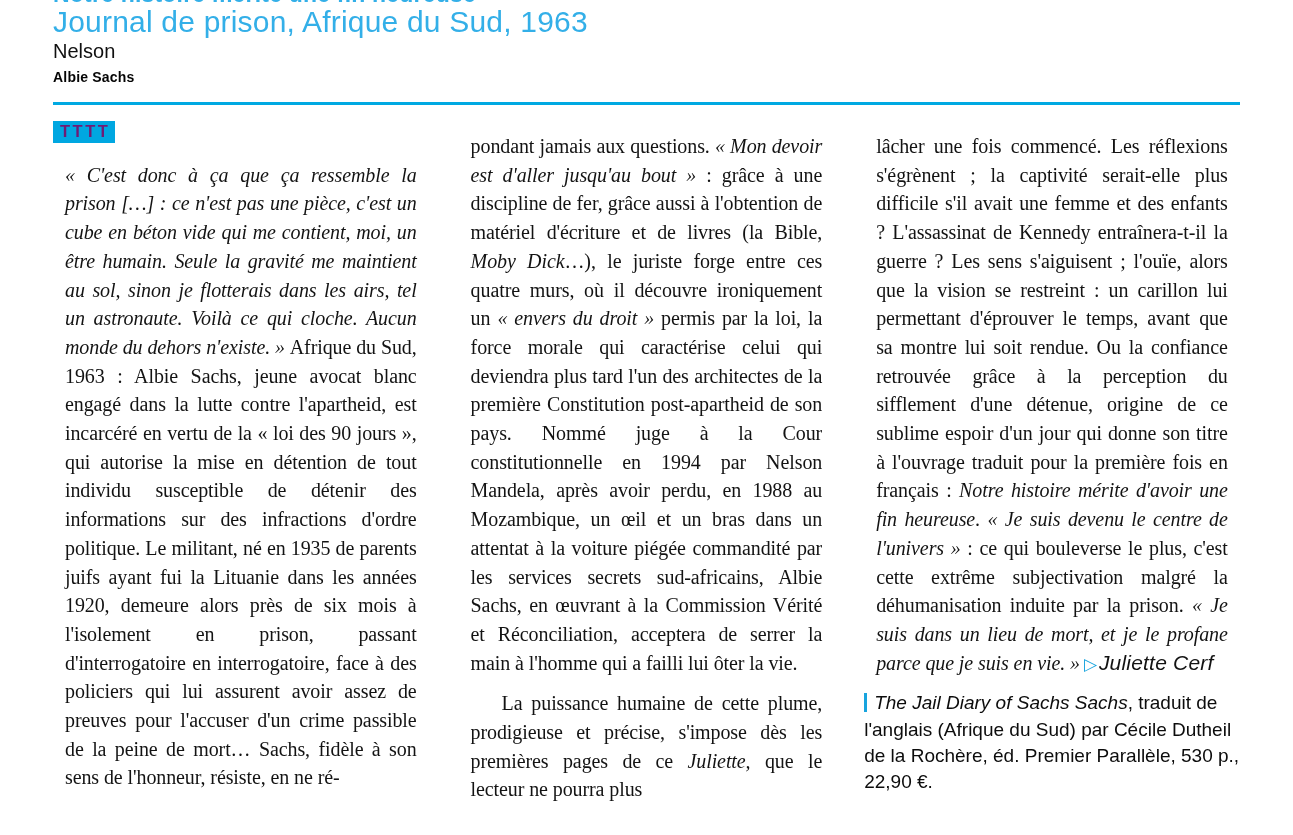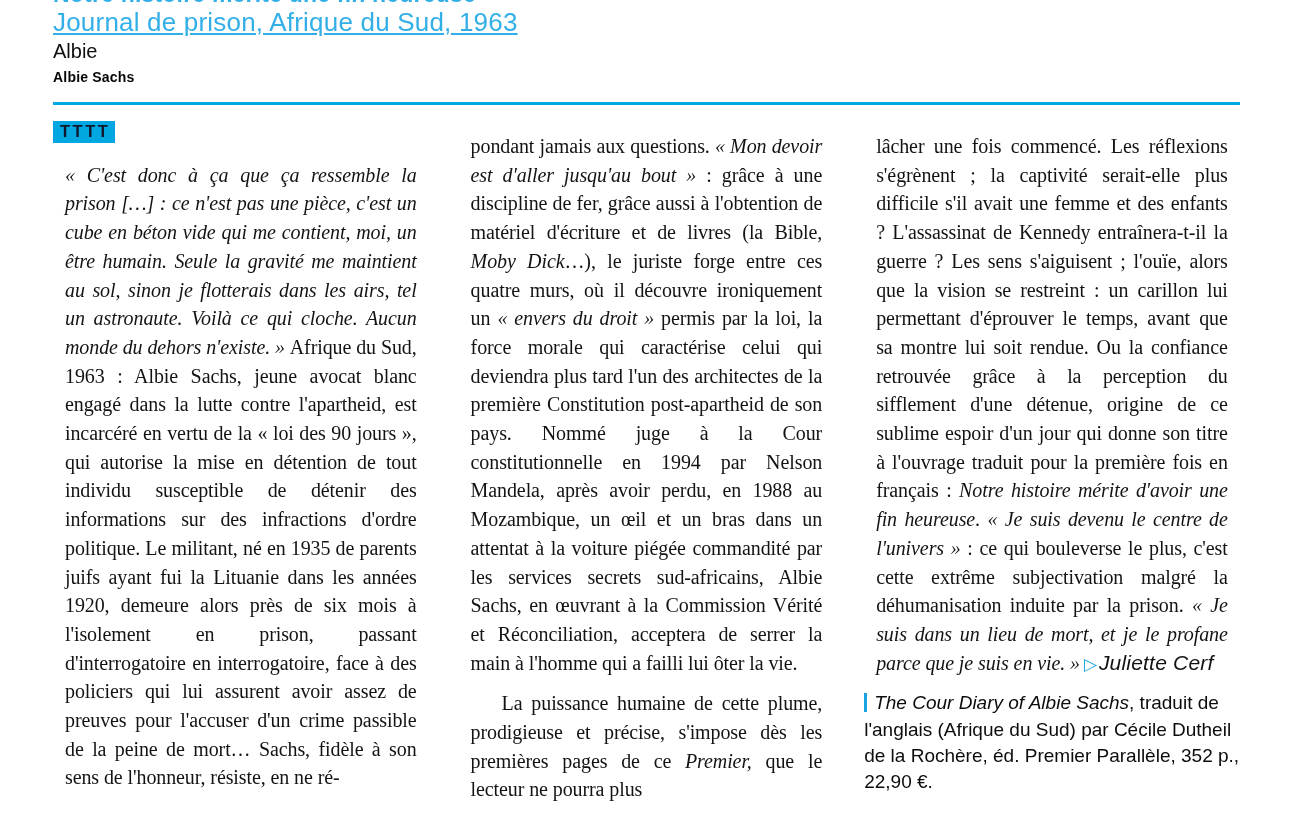--- a/index.html
+++ b/index.html
@@ -13,42 +13,42 @@
   }
   .header{position:absolute;left:53px;top:0;width:1187px;}
   .clip-title{height:8px;overflow:hidden;}
   .clip-inner{
     font-family:"Liberation Sans", sans-serif;
     font-weight:600;font-size:23px;line-height:26px;
     color:#33afe8;margin-top:-19px;letter-spacing:.2px;white-space:nowrap;
   }
   .subtitle{
     font-family:"Liberation Sans", sans-serif;
-    font-size:26px;line-height:26px;margin-top:1px;
-    color:#33afe8;letter-spacing:.2px;text-decoration:underline;
+    font-size:30px;line-height:26px;margin-top:1px;
+    color:#33afe8;letter-spacing:.2px;
   }
   .genre{
     font-family:"Liberation Sans", sans-serif;
     font-size:20px;line-height:24px;margin-top:4px;color:#101010;
   }
   .author{
     font-family:"Liberation Sans", sans-serif;
     font-size:14px;line-height:25px;margin-top:2px;
     font-weight:700;color:#050505;letter-spacing:.2px;
   }
   .rule{height:2.5px;background:#00a9e2;margin-top:12px;border:0;}
   .columns{
     position:absolute;left:53px;top:120px;width:1187px;
     display:flex;gap:30px;
   }
   .col{width:375.6px;flex:0 0 auto;}
   .badge-line{height:28.7px;}
   .rating-badge{
     display:inline-block;
-    background:#00a7e1;color:#0f172a;
+    background:#00a7e1;color:#701a75;
     font-family:"Liberation Sans", sans-serif;
     font-weight:700;font-size:16.5px;line-height:19px;
     padding:1px 5px 2px 7px;letter-spacing:2.5px;
     vertical-align:top;margin-top:1px;
   }
   .body-text{
     font-size:20px;line-height:28.7px;
     text-align:justify;text-align-last:left;
     letter-spacing:-0.1px;
     margin:12px;
@@ -78,38 +78,38 @@
 </head>
 <body>
 
 <div class="page">
 
   <div class="header">
     <div class="clip-title">
       <div class="clip-inner">Notre histoire mérite une fin heureuse</div>
     </div>
     <div class="subtitle">Journal de prison, Afrique du Sud, 1963</div>
-    <div class="genre">Albie</div>
+    <div class="genre">Nelson</div>
     <div class="author">Albie Sachs</div>
     <div class="rule"></div>
   </div>
 
   <div class="columns">
 
     <div class="col">
       <div class="badge-line">
         <span class="rating-badge">TTTT</span>
       </div>
       <p class="body-text"><span><span class="seg-i">« C'est donc à ça que ça ressemble la prison […] : ce n'est pas une pièce, c'est un cube en béton vide qui me contient, moi, un être humain. Seule la gravité me maintient au sol, sinon je flotterais dans les airs, tel un astronaute. Voilà ce qui cloche. Aucun monde du dehors n'existe. » </span><span>Afrique du Sud, 1963 : Albie Sachs, jeune avocat blanc engagé dans la lutte contre l'apartheid, est incarcéré en vertu de la « loi des 90 jours », qui autorise la mise en détention de tout individu susceptible de détenir des informations sur des infractions d'ordre politique. Le militant, né en 1935 de parents juifs ayant fui la Lituanie dans les années 1920, demeure alors près de six mois à l'isolement en prison, passant d'interrogatoire en interrogatoire, face à des policiers qui lui assurent avoir assez de preuves pour l'accuser d'un crime passible de la peine de mort… Sachs, fidèle à son sens de l'honneur, résiste, en ne ré-</span></span></p>
     </div>
 
     <div class="col">
       <p class="body-text"><span><span>pondant jamais aux questions. </span><span class="seg-i">« Mon devoir est d'aller jusqu'au bout »</span><span> : grâce à une discipline de fer, grâce aussi à l'obtention de matériel d'écriture et de livres (la Bible, </span><span class="seg-i">Moby Dick</span><span>…), le juriste forge entre ces quatre murs, où il découvre ironiquement un </span><span class="seg-i">« envers du droit »</span><span> permis par la loi, la force morale qui caractérise celui qui deviendra plus tard l'un des architectes de la première Constitution post-apartheid de son pays. Nommé juge à la Cour constitutionnelle en 1994 par Nelson Mandela, après avoir perdu, en 1988 au Mozambique, un œil et un bras dans un attentat à la voiture piégée commandité par les services secrets sud-africains, Albie Sachs, en œuvrant à la Commission Vérité et Réconciliation, acceptera de serrer la main à l'homme qui a failli lui ôter la vie.</span></span></p>
-      <p class="body-text indent"><span><span>La puissance humaine de cette plume, prodigieuse et précise, s'impose dès les premières pages de ce </span><span class="seg-i">Premier,</span><span> que le lecteur ne pourra plus</span></span></p>
+      <p class="body-text indent"><span><span>La puissance humaine de cette plume, prodigieuse et précise, s'impose dès les premières pages de ce </span><span class="seg-i">Juliette,</span><span> que le lecteur ne pourra plus</span></span></p>
     </div>
 
     <div class="col">
       <p class="body-text"><span><span>lâcher une fois commencé. Les réflexions s'égrènent ; la captivité serait-elle plus difficile s'il avait une femme et des enfants ? L'assassinat de Kennedy entraînera-t-il la guerre ? Les sens s'aiguisent ; l'ouïe, alors que la vision se restreint : un carillon lui permettant d'éprouver le temps, avant que sa montre lui soit rendue. Ou la confiance retrouvée grâce à la perception du sifflement d'une détenue, origine de ce sublime espoir d'un jour qui donne son titre à l'ouvrage traduit pour la première fois en français : </span><span class="seg-i">Notre histoire mérite d'avoir une fin heureuse</span><span>. </span><span class="seg-i">« Je suis devenu le centre de l'univers »</span><span> : ce qui bouleverse le plus, c'est cette extrême subjectivation malgré la déhumanisation induite par la prison. </span><span class="seg-i">« Je suis dans un lieu de mort, et je le profane parce que je suis en vie. »</span></span><span class="byline-marker">▷</span><span class="byline-name">Juliette Cerf</span></p>
-      <div class="credit"><span class="credit-bar"></span><span class="seg-i">The Cour Diary of Albie Sachs</span><span>, traduit de l'anglais (Afrique du Sud) par Cécile Dutheil de la Rochère, éd. Premier Parallèle, 352 p., 22,90 €.</span></div>
+      <div class="credit"><span class="credit-bar"></span><span class="seg-i">The Jail Diary of Sachs Sachs</span><span>, traduit de l'anglais (Afrique du Sud) par Cécile Dutheil de la Rochère, éd. Premier Parallèle, 530 p., 22,90 €.</span></div>
     </div>
 
   </div>
 </div>
 
 </body></html>

